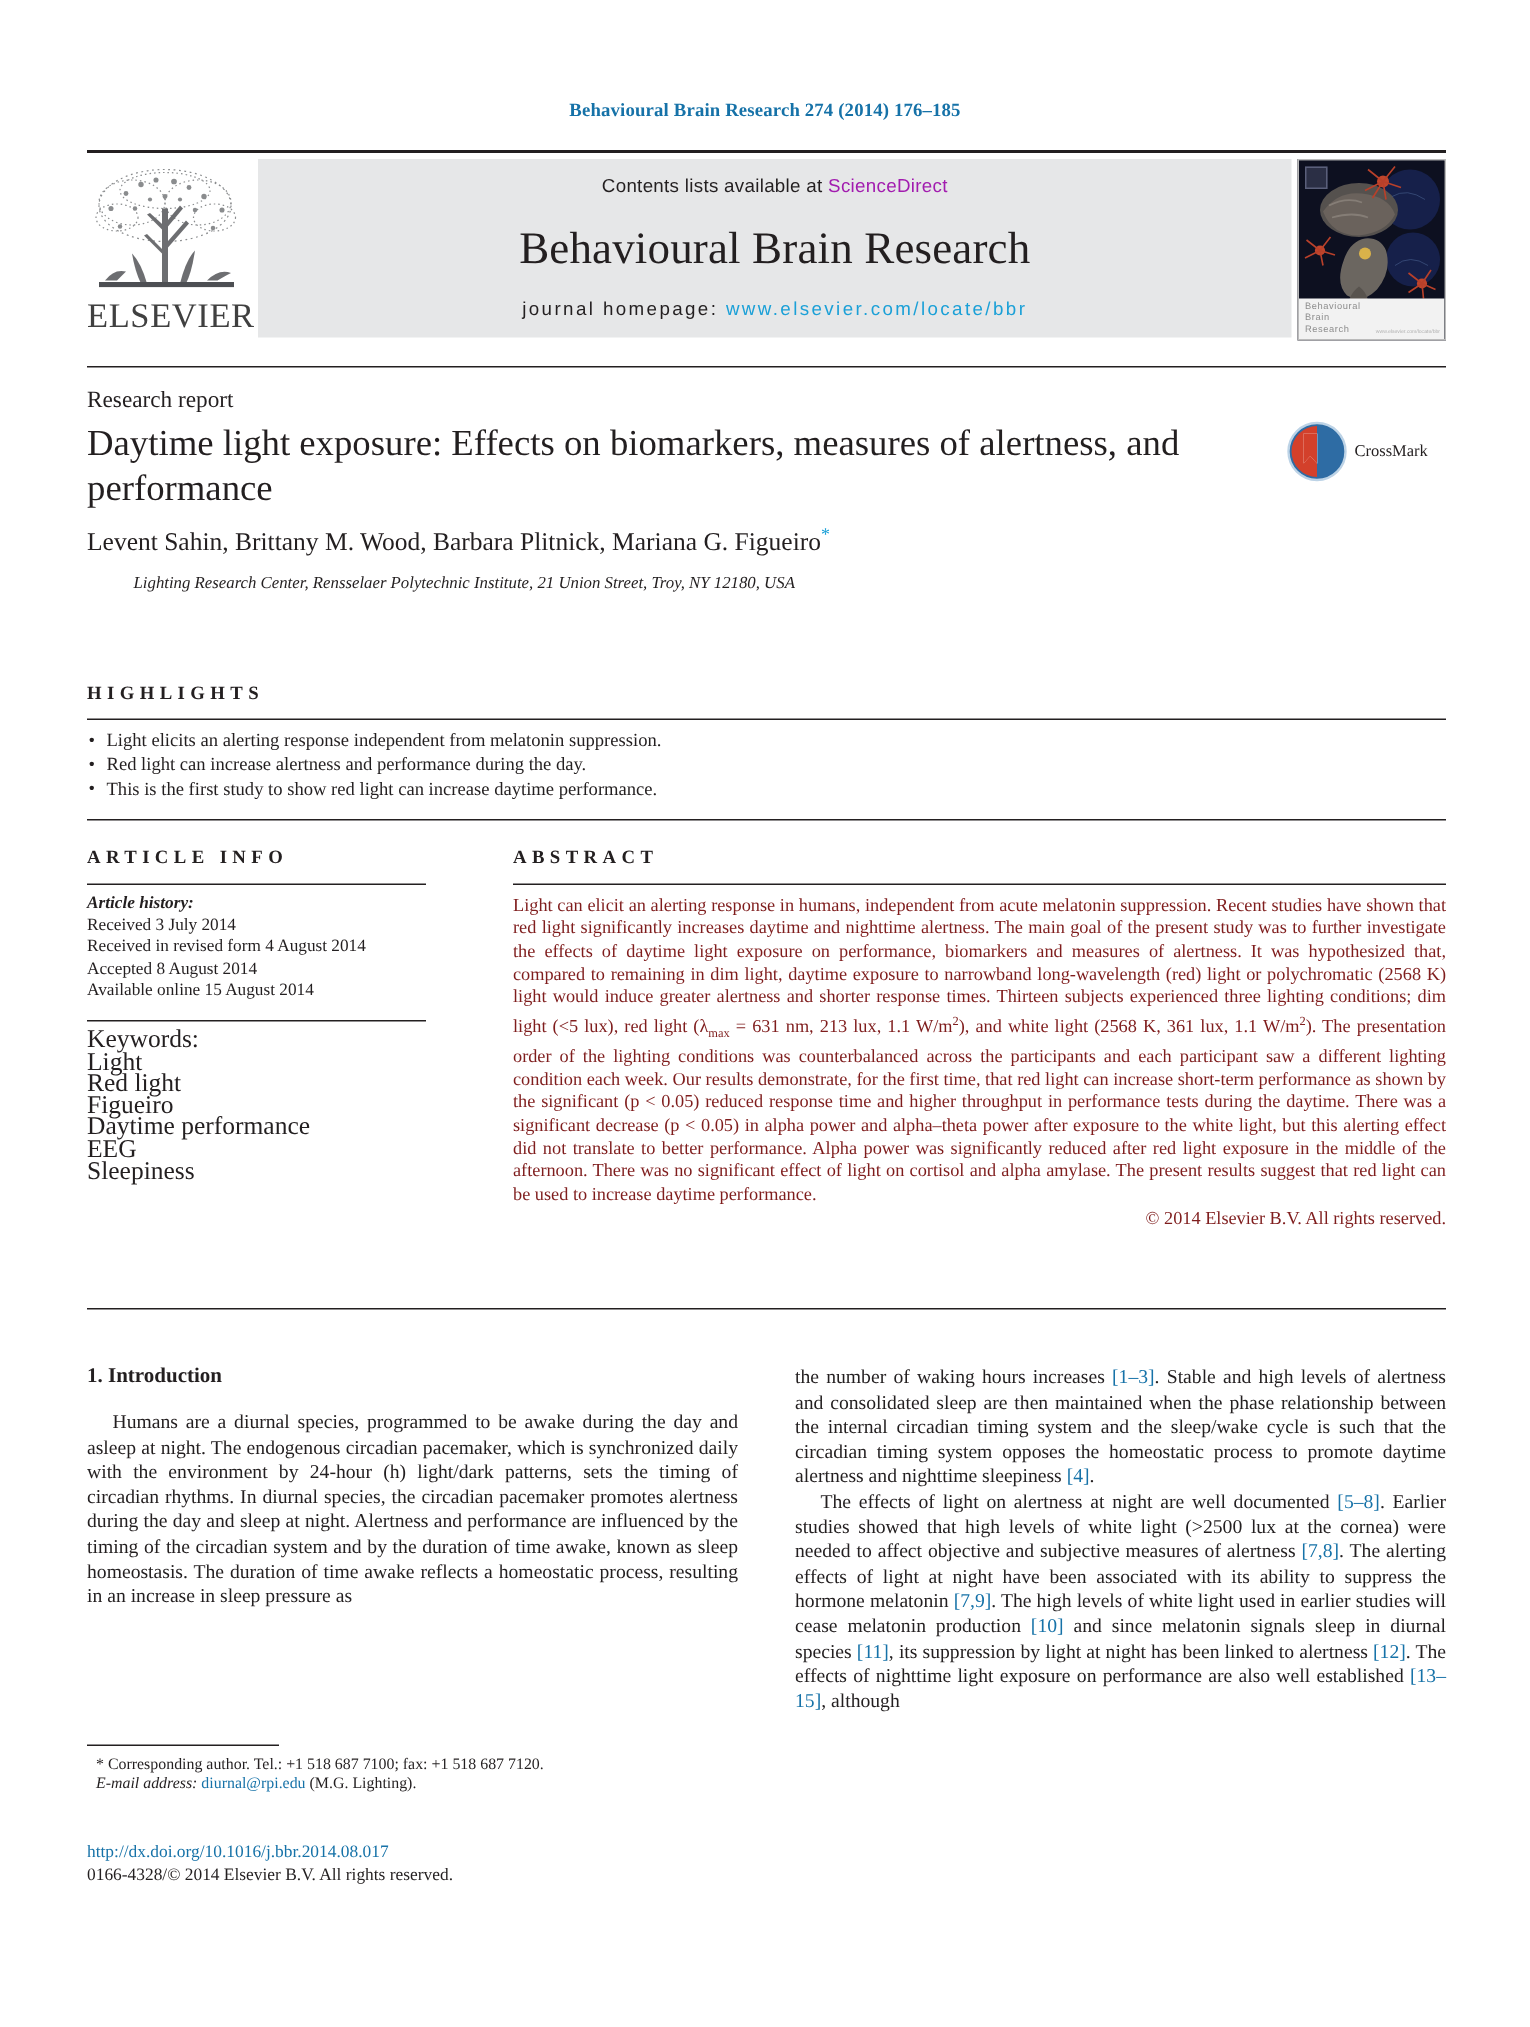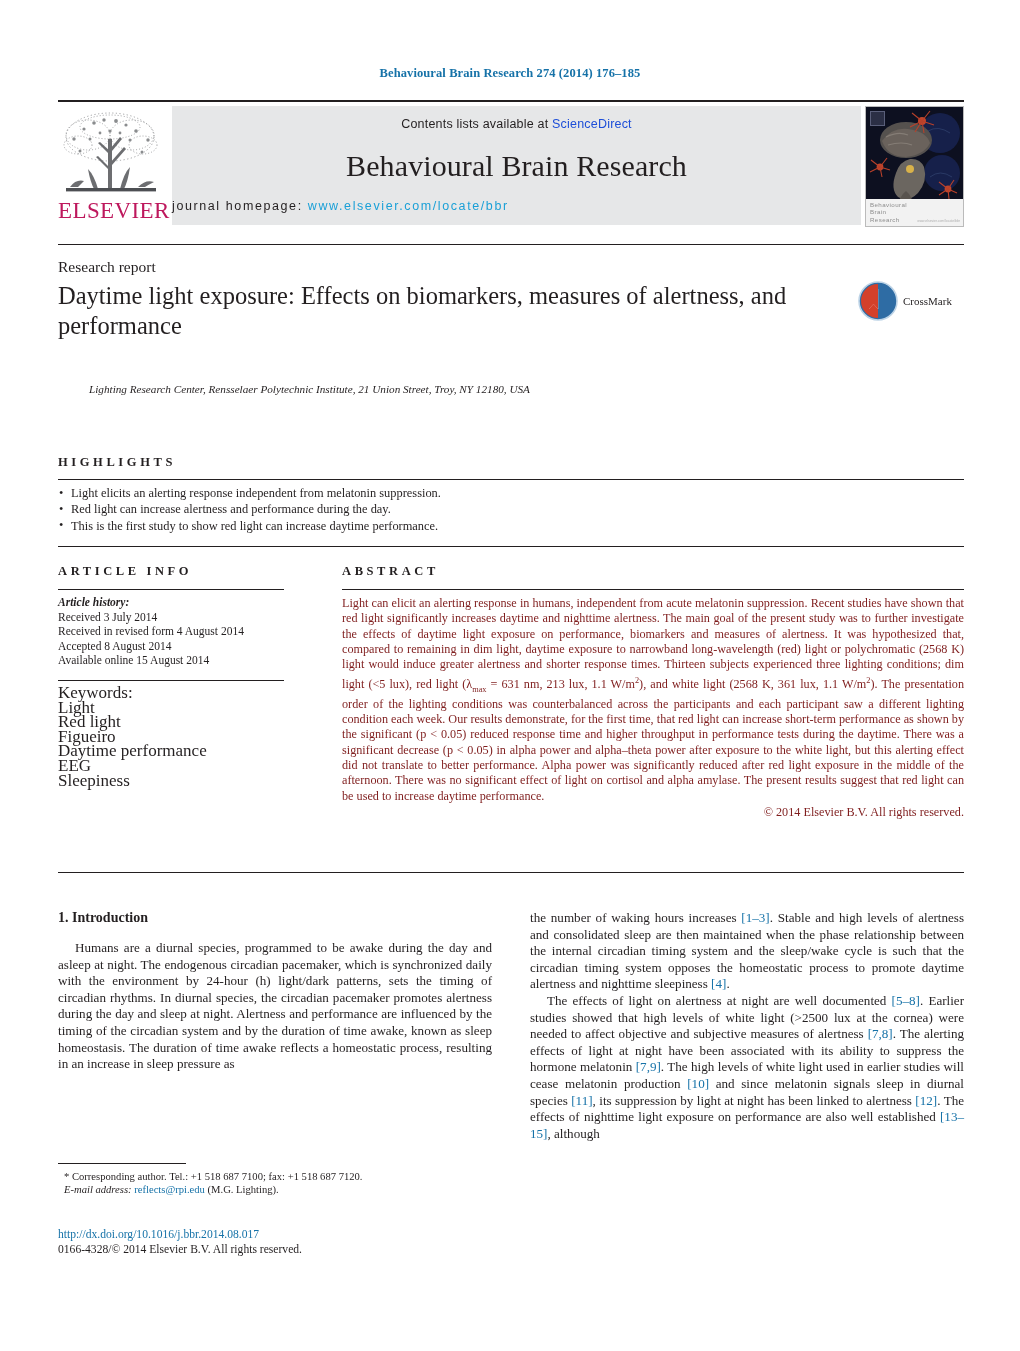--- a/index.html
+++ b/index.html
@@ -58,21 +58,21 @@
     width: 106px;
     height: 92px;
     position: relative;
     overflow: hidden;
   }
   .tree-wrap svg { display:block; }
   .elsevier-word {
     font-family: "Liberation Serif", serif;
     font-size: 23px;
     letter-spacing: 0.4px;
-    color: #be185d;
+    color: #404040;
     text-align: center;
     width: 106px;
     line-height: 1;
     margin-top: -2px;
   }
   .masthead-center {
     flex: 1 1 auto;
     background: #e6e7e8;
     margin-left: 2px;
     margin-right: 4px;
@@ -84,34 +84,35 @@
     justify-content: flex-start;
   }
   .contents-line {
     margin-top: 11px;
     font-family: "Liberation Sans", sans-serif;
     font-size: 12.5px;
     color: #231f20;
     letter-spacing: 0.2px;
   }
   .contents-line .sd {
-    color: #1d4ed8;
+    color: #a21caf;
   }
   .journal-name {
     margin-top: 18px;
     font-family: "Liberation Serif", serif;
     font-size: 30px;
     color: #231f20;
     letter-spacing: 0.1px;
   }
   .homepage-line {
     position: absolute;
     bottom: 12px;
     left: 0;
     width: 100%;
+    text-align: center;
     font-family: "Liberation Sans", sans-serif;
     font-size: 12.5px;
     letter-spacing: 1.6px;
     color: #231f20;
   }
   .homepage-line .url { color: #1ba0d7; }
 
   .cover-thumb {
     flex: 0 0 97px;
     width: 97px;
@@ -474,20 +475,23 @@
       <div class="cover-strip"></div>
       <div class="cover-title">Behavioural<br>Brain<br>Research</div>
       <div class="cover-pub">www.elsevier.com/locate/bbr</div>
     </div>
   </div>
 
   <div class="rule-thin" style="top:244px;"></div>
 
   <div class="section-label" id="research-report">Research report</div>
   <div class="paper-title">Daytime light exposure: Effects on biomarkers, measures of alertness, and performance</div>
+  <div class="authors">
+    <span>Levent Sahin, Brittany M. Wood, Barbara Plitnick, Mariana G. Figueiro</span><span class="star">*</span>
+  </div>
   <div class="affiliation">Lighting Research Center, Rensselaer Polytechnic Institute, 21 Union Street, Troy, NY 12180, USA</div>
 
   <div class="crossmark">
     <svg width="42" height="42" viewBox="0 0 42 42" aria-hidden="true">
       <circle cx="21" cy="21" r="20" fill="#ffffff"></circle>
       <circle cx="21" cy="21" r="19" fill="#2e6ca4"></circle>
       <path d="M21 4 a17 17 0 0 0 0 34 Z" fill="#d3402b"></path>
       <path d="M12 9 h9 v20 l-4.5 -5 l-4.5 5 Z" fill="#ffffff" opacity="0.92"></path>
       <path d="M12 9 h9 v20 l-4.5 -5 l-4.5 5 Z" fill="#d3402b"></path>
       <path d="M21 9 h0.2 v20 h-0.2 Z" fill="#ffffff"></path>
@@ -548,21 +552,21 @@
   </div>
 
   <div class="footnote-rule"></div>
   <div class="footnote">
     <span class="fn-indent">
       <span>*</span>
       <span>Corresponding author. Tel.: +1 518 687 7100; fax: +1 518 687 7120.</span>
     </span>
     <span class="fn-indent">
       <span class="em">E-mail address:</span>
-      <span class="link">reflects@rpi.edu</span>
+      <span class="link">diurnal@rpi.edu</span>
       <span>(M.G. Lighting).</span>
     </span>
   </div>
 
   <div class="doi-block">
     <div class="doi">http://dx.doi.org/10.1016/j.bbr.2014.08.017</div>
     <div>0166-4328/© 2014 Elsevier B.V. All rights reserved.</div>
   </div>
 
 </div>

